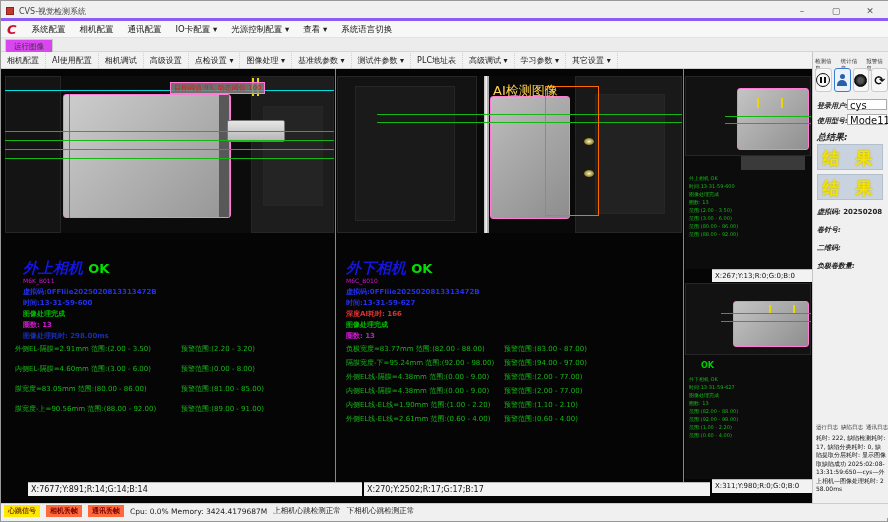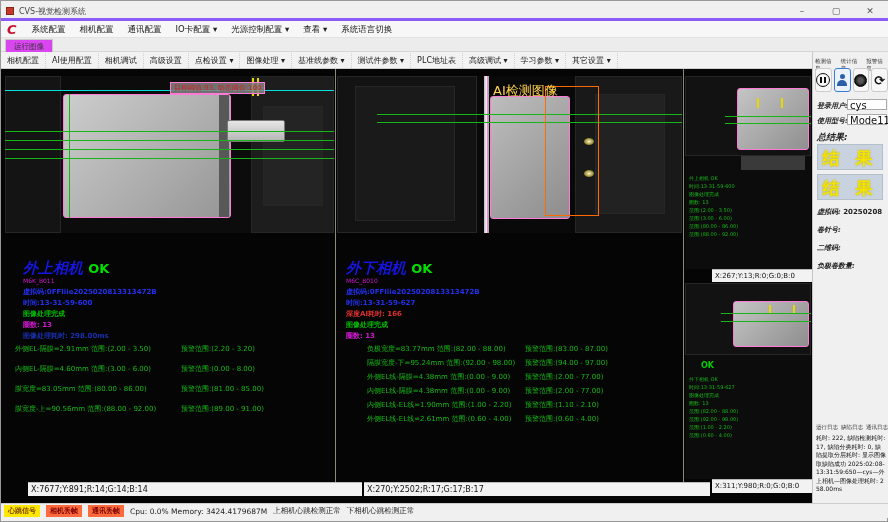--- a/index.html
+++ b/index.html
@@ -57,21 +57,21 @@
   .t-blue  { font-size:7px; font-weight:bold; color:#2430ef; white-space:nowrap; }
   .t-green { font-size:7px; font-weight:bold; color:#00bb00; white-space:nowrap; }
   .t-mag   { font-size:7px; font-weight:bold; color:#d018d0; white-space:nowrap; }
   .t-navy  { font-size:7px; font-weight:bold; color:#1b2fae; white-space:nowrap; }
   .t-red   { font-size:7px; font-weight:bold; color:#e03030; white-space:nowrap; }
 
   .mrow { display:flex; }
   .mrow .m-text { flex:0 0 166px; color:#16b816; font-size:7px; white-space:nowrap; }
   .mrow .m-warn { color:#16b816; font-size:7px; white-space:nowrap; }
   #meas-left  { left:14px;  top:338px; width:315px; line-height:20px; }
-  #meas-center{ left:345px; top:341px; width:332px; line-height:14px;margin-left:21px; }
+  #meas-center{ left:345px; top:341px; width:332px; line-height:14px; }
   #meas-center .m-text { flex:0 0 158px; }
 
   .mini-lines { color:#17b617; font-size:5px; line-height:8px; white-space:nowrap; }
   .mini-ok { color:#00d000; font-size:8px; font-weight:bold; }
 
   
   .coordbar { background:#f2f2f2; border-top:1px solid #bbb; font-size:8px; color:#111; padding:2px 3px 0 3px; white-space:nowrap;margin-left:27px; }
   #coord-left  { left:0;   top:481px; width:334px; height:14px; }
   #coord-center{ left:336px;top:481px; width:346px; height:14px; }
   #coord-rt    { left:684px;top:268px; width:127px; height:13px; font-size:7px; }

